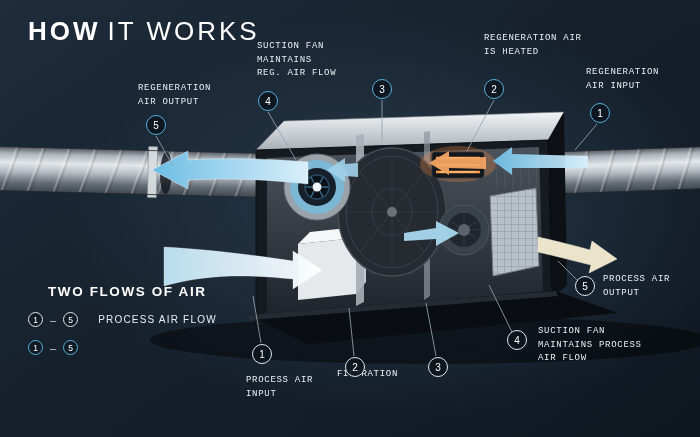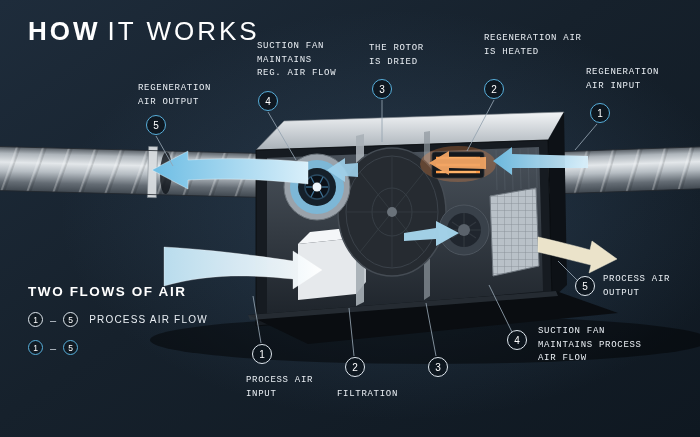--- a/index.html
+++ b/index.html
@@ -36,32 +36,32 @@
     position: absolute;
     width: 20px; height: 20px;
     border-radius: 50%;
     display: flex; align-items: center; justify-content: center;
     font-size: 10px; color: #ffffff;
     background: rgba(13,21,29,0.85);
   }
   .co-num.proc { border: 1.5px solid #dfe7ee; }
   .co-num.reg  { border: 1.5px solid #58b0dc; }
   .legend { position: absolute; left: 28px; top: 284px; color: #ffffff; }
-  .legend-title { font-size: 13.5px; font-weight: 700; letter-spacing: 1.6px; }
+  .legend-title { font-size: 13.5px; font-weight: 700; letter-spacing: 1.6px; margin-left: 20px; }
   .legend-row { display: flex; align-items: center; margin-top: 13px; }
   .lg-num {
     width: 15px; height: 15px; border-radius: 50%;
     display: flex; align-items: center; justify-content: center;
     font-size: 8.5px; color: #ffffff;
     background: rgba(13,21,29,0.6);
   }
   .lg-num.proc { border: 1.5px solid #dfe7ee; }
   .lg-num.reg  { border: 1.5px solid #58b0dc; }
   .lg-dash { margin: 0 7px; color: #cfd8df; font-size: 11px; }
-  .lg-label { margin-left: 11px; font-size: 10px; letter-spacing: 1.2px; color: #e9eef3; }
+  .lg-label { margin-left: 20px; font-size: 10px; letter-spacing: 1.2px; color: #e9eef3; }
 </style>
 </head>
 <body>
 
 <div class="stage">
 
   <svg class="illustration" viewBox="0 0 700 437" aria-hidden="true">
     <defs>
       <linearGradient id="ductG" x1="0" y1="0" x2="0" y2="1">
         <stop offset="0" stop-color="#565d64"></stop>
@@ -236,29 +236,27 @@
 
   <h1 class="title">
     <span class="t-bold">HOW</span><span class="t-rest">IT WORKS</span>
   </h1>
 
   <div class="co-label" style="left:138px; top:82px;">REGENERATION
 AIR OUTPUT</div>
   <div class="co-label" style="left:257px; top:40px;">SUCTION FAN
 MAINTAINS
 REG. AIR FLOW</div>
-  <div class="co-label" style="left:369px; top:42px;">THE ROTOR
-IS DRIED</div>
   <div class="co-label" style="left:484px; top:32px;">REGENERATION AIR
 IS HEATED</div>
   <div class="co-label" style="left:586px; top:66px;">REGENERATION
 AIR INPUT</div>
   <div class="co-label" style="left:246px; top:374px;">PROCESS AIR
 INPUT</div>
-  <div class="co-label" style="left:337px; top:388px;">FILTRATION</div>
+  <div class="co-label" style="left:337px; top:368px;">FILTRATION</div>
   <div class="co-label" style="left:538px; top:325px;">SUCTION FAN
 MAINTAINS PROCESS
 AIR FLOW</div>
   <div class="co-label" style="left:603px; top:273px;">PROCESS AIR
 OUTPUT</div>
 
   <div class="co-num reg" style="left:146px; top:115px;">5</div>
   <div class="co-num reg" style="left:258px; top:91px;">4</div>
   <div class="co-num reg" style="left:372px; top:79px;">3</div>
   <div class="co-num reg" style="left:484px; top:79px;">2</div>

